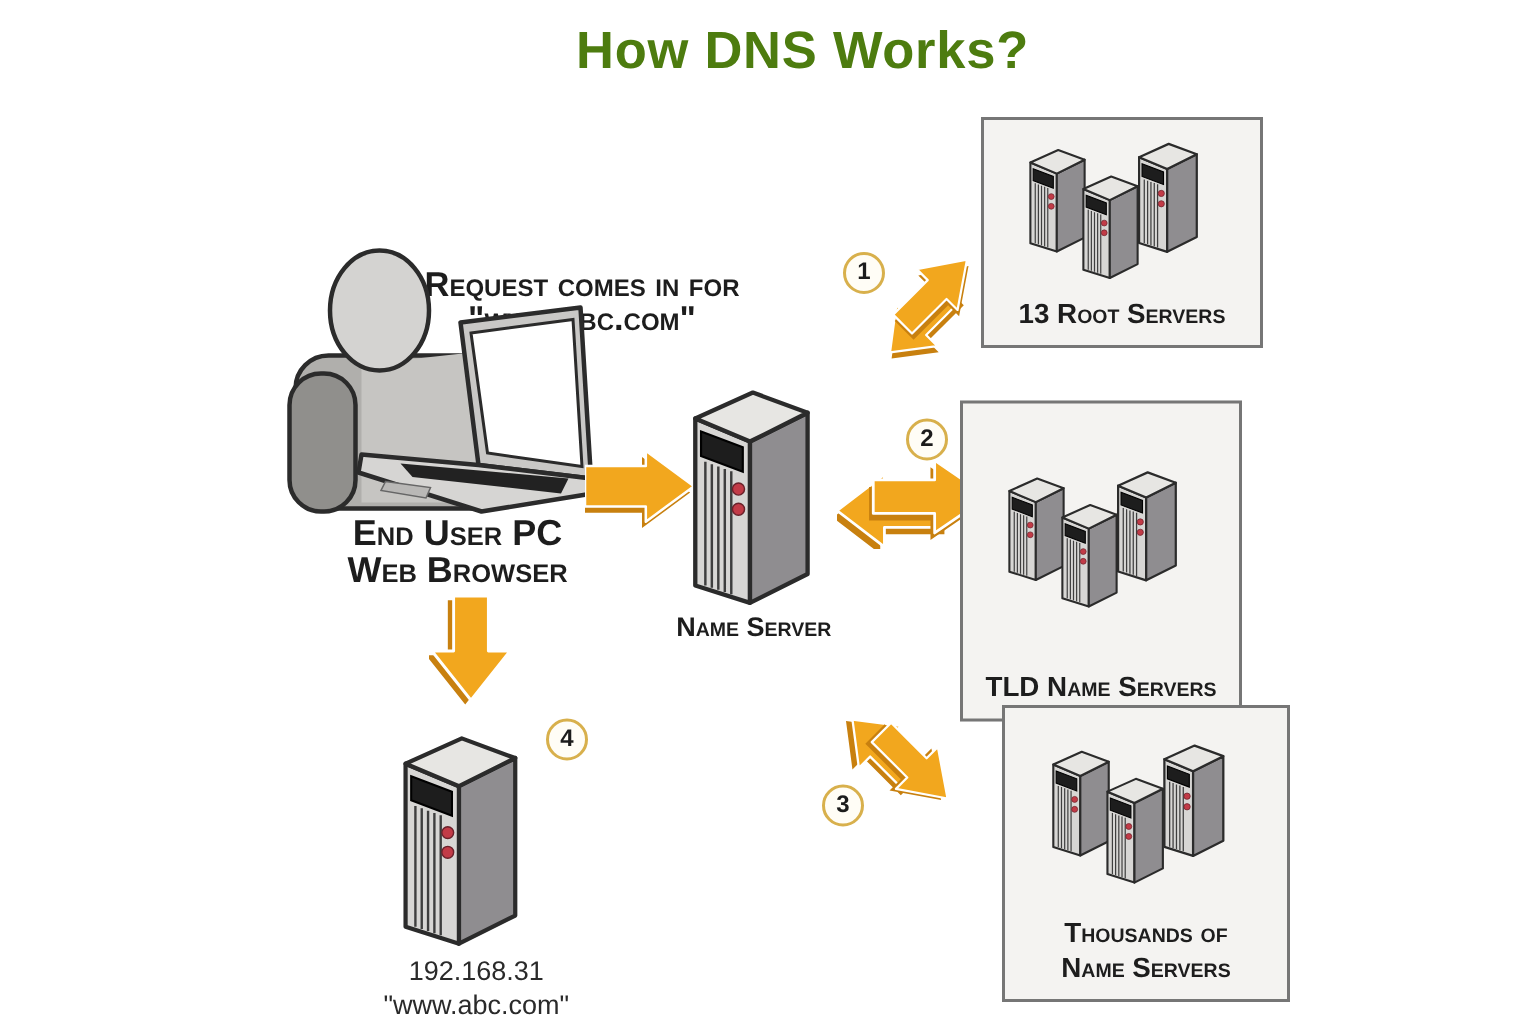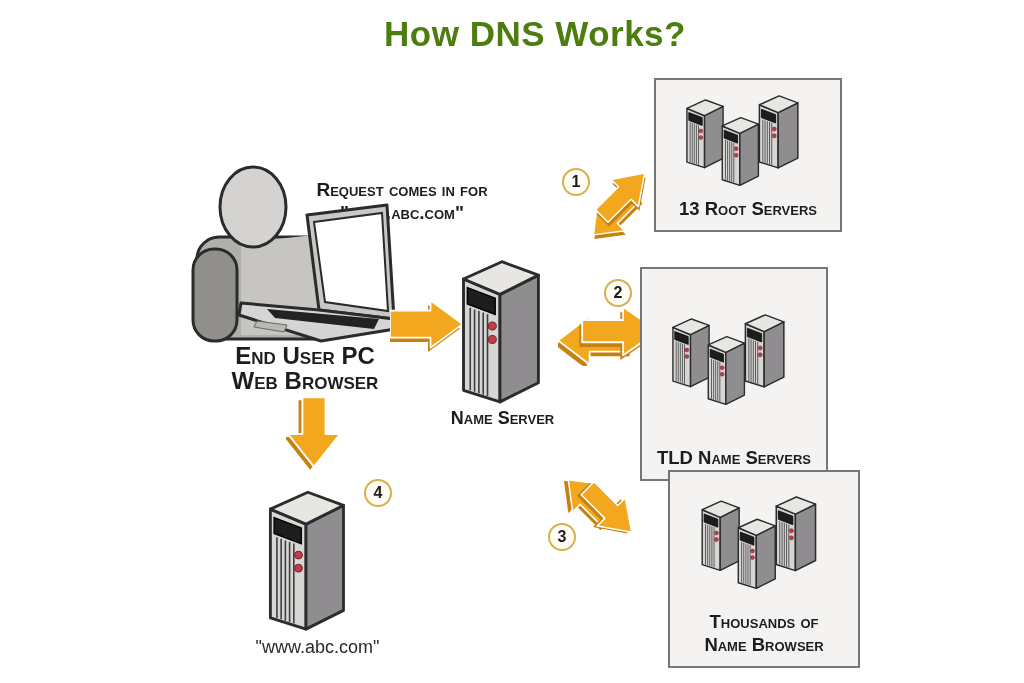--- a/index.html
+++ b/index.html
@@ -6,21 +6,21 @@
   .canvas{
     position:relative;width:1024px;height:683px;background:#ffffff;overflow:hidden;
     font-family:"Liberation Sans",sans-serif;color:#1e1e1e;
   }
   .abs{position:absolute;}
   .title{
     top:14px;left:0;right:0;padding-left:46px;text-align:center;
     font-size:35px;font-weight:bold;letter-spacing:.5px;color:#4d7c0f;
   }
   .sc{font-variant:small-caps;font-weight:bold;color:#1d1d1d;text-align:center;}
-  .request-label{top:178px;left:285px;width:234px;font-size:19px;line-height:23px;}
+  .request-label{top:178px;left:271px;width:234px;font-size:23px;line-height:23px;}
   .enduser-label{top:343px;left:205px;width:200px;font-size:24px;line-height:25px;}
   .recursive-label{top:406px;left:415px;width:175px;font-size:18px;line-height:25px;}
   .answer-label{top:636px;left:230px;width:175px;font-size:18px;line-height:23px;
     text-align:center;font-weight:normal;color:#2a2a2a;}
   .badge{
     position:absolute;width:28px;height:28px;border-radius:50%;background:#fffdf6;
     border:2px solid var(--badge-ring,#D8B04C);box-sizing:border-box;
     display:flex;align-items:center;justify-content:center;
     font-weight:bold;font-size:16px;color:#1c1c1c;
   }
@@ -120,20 +120,21 @@
 
   <svg class="abs" style="top:396px;left:286px" width="56" height="76" viewBox="0 0 58 76">
     <polygon class="ar-shade" transform="translate(-4,3)" points="17,0 41,0 41,38 56,38 29,72 2,38 17,38"></polygon>
     <polygon class="ar-main" points="17,0 41,0 41,38 56,38 29,72 2,38 17,38"></polygon>
   </svg>
 
   <svg class="abs" style="top:481px;left:257px" width="98" height="150" viewBox="0 0 100 160">
     <use href="#tower"></use>
   </svg>
   <div class="abs answer-label">
+    <div>192.168.31</div>
     <div>"www.abc.com"</div>
   </div>
 
   <svg class="abs" style="top:156px;left:574px" width="90" height="96" viewBox="0 0 90 96">
     <g transform="translate(45,48) rotate(-45) scale(0.74) translate(-54,-32)">
         <use href="#arr-double"></use>
       </g>
   </svg>
   <svg class="abs" style="top:306px;left:558px" width="101" height="60" viewBox="0 0 101 60">
     <use href="#arr-double" transform="scale(0.93)"></use>
@@ -174,17 +175,17 @@
   </div>
 
   <div class="sbox" style="top:470px;left:668px;width:192px;height:198px">
     <div class="art">
       <svg viewBox="0 0 200 140">
           <use href="#server-group"></use>
         </svg>
     </div>
     <div class="blabel sc">
       <div>Thousands of</div>
-      <div>Name Browser</div>
+      <div>Name Servers</div>
     </div>
   </div>
 
 </div>
 
 </body></html>

